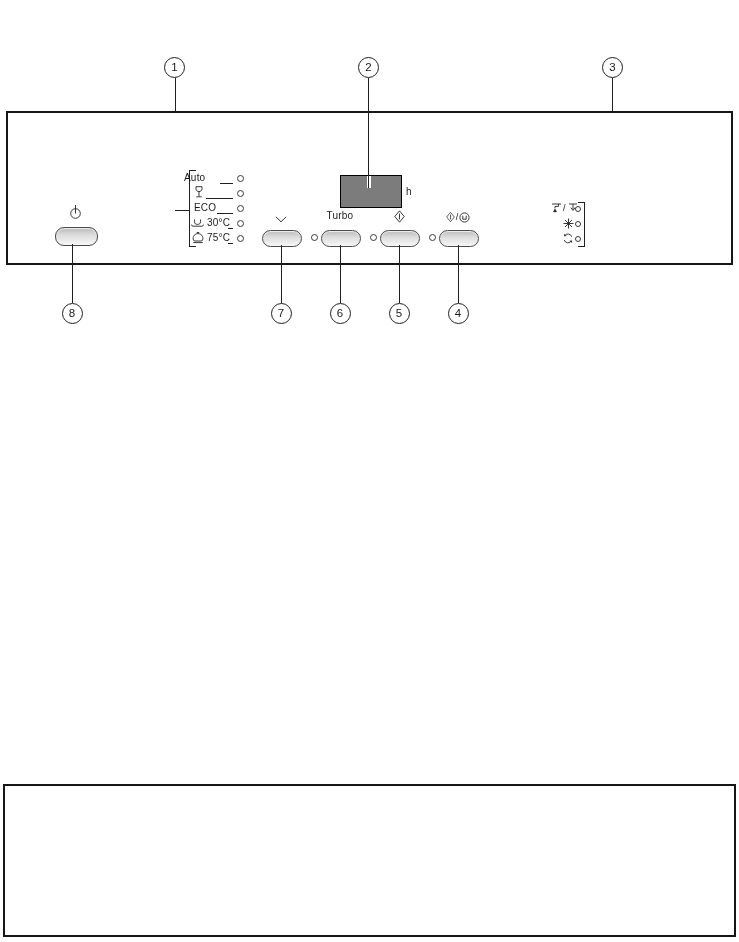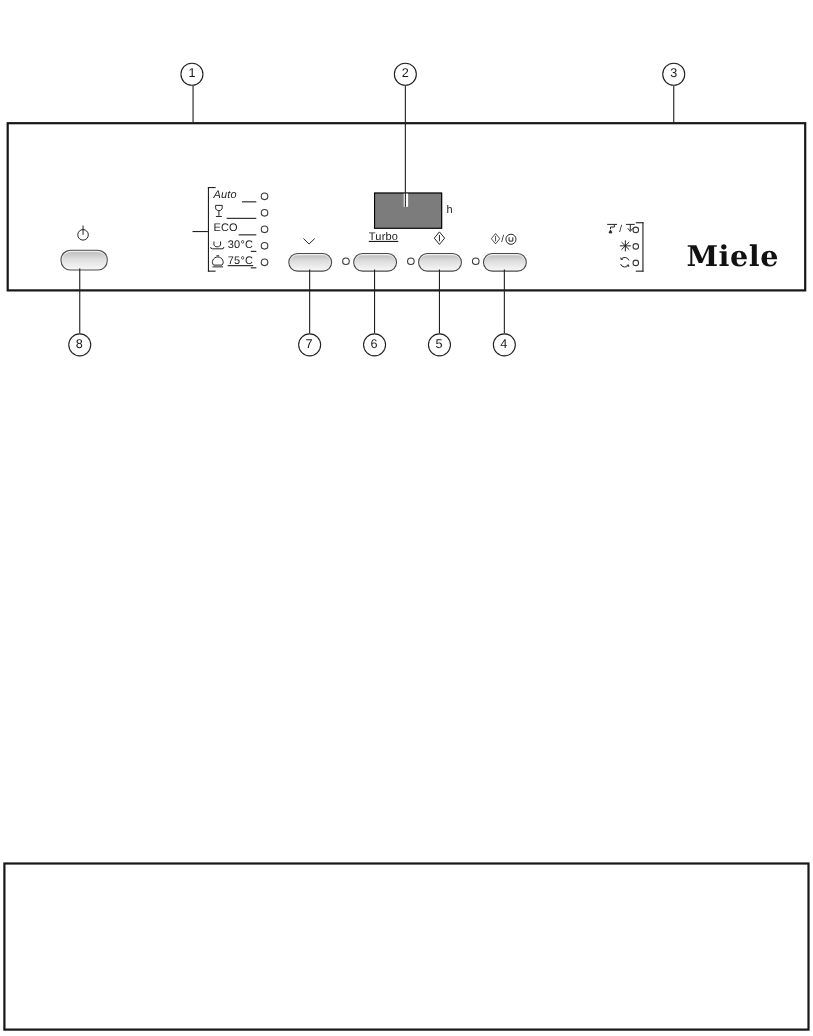--- a/index.html
+++ b/index.html
@@ -65,21 +65,21 @@
     <circle cx="6.5" cy="9.5" r="4.8"></circle>
     <line x1="6.5" y1="1" x2="6.5" y2="9.5"></line>
   </svg>
   <div class="pill" style="left:55px;top:227px;width:41px;height:17px;"></div>
 
   <div class="vline" style="left:189px;top:170px;height:77px;"></div>
   <div class="hline" style="left:189px;top:170px;width:7px;"></div>
   <div class="hline" style="left:189px;top:246px;width:7px;"></div>
   <div class="hline" style="left:175px;top:210px;width:14px;"></div>
 
-  <div class="plabel" style="left:194px;top:172px;font-style:italic;">Auto</div>
+  <div class="plabel" style="left:184px;top:172px;">Auto</div>
   <div class="hline" style="left:220px;top:183px;width:13px;"></div>
   <div class="led" style="left:236.5px;top:174.5px;width:7px;height:7px;"></div>
 
   <svg style="left:195px;top:186px;" width="8" height="12" viewBox="0 0 8 12">
     <path d="M1 0.7 H7 V2.8 C7 4.6 5.7 5.5 4 5.5 C2.3 5.5 1 4.6 1 2.8 Z"></path>
     <path d="M4 5.5 V10.2 M1.3 10.8 H6.7"></path>
   </svg>
   <div class="hline" style="left:206px;top:198px;width:27px;"></div>
   <div class="led" style="left:236.5px;top:189.5px;width:7px;height:7px;"></div>
 
@@ -92,36 +92,36 @@
     <path d="M0.5 5.6 Q0.5 7.2 2.2 7.2 H10.8 Q12.5 7.2 12.5 5.6"></path>
   </svg>
   <div class="plabel" style="left:207px;top:217px;">30°C</div>
   <div class="hline" style="left:228px;top:228px;width:5px;"></div>
   <div class="led" style="left:236.5px;top:219.5px;width:7px;height:7px;"></div>
 
   <svg style="left:192px;top:232px;" width="12" height="12" viewBox="0 0 12 12">
     <path d="M2.2 9 C1 7.8 0.8 6 1.5 4.5 C2.3 2.7 4 1.6 6 1.6 C8 1.6 9.7 2.7 10.5 4.5 C11.2 6 11 7.8 9.8 9 Z"></path>
     <path d="M4.8 0.5 H7.2 M1.2 10.6 H10.8"></path>
   </svg>
-  <div class="plabel" style="left:207px;top:232px;text-decoration:underline;">75°C</div>
+  <div class="plabel" style="left:207px;top:232px;">75°C</div>
   <div class="hline" style="left:228px;top:243px;width:5px;"></div>
   <div class="led" style="left:236.5px;top:234.5px;width:7px;height:7px;"></div>
 
   <div class="display"></div>
   <div class="abs" style="left:366.5px;top:176px;width:4px;height:12px;background:#fff;"></div>
   <div class="vline" style="left:368px;top:78px;height:110px;"></div>
   <div class="plabel" style="left:406px;top:186px;">h</div>
 
   <svg style="left:275px;top:216px;" width="12" height="7" viewBox="0 0 12 7">
     <polyline points="0.8,0.8 6,5.8 11.2,0.8"></polyline>
   </svg>
   <div class="pill" style="left:262px;top:230px;width:38px;height:15px;"></div>
 
   <div class="led" style="left:311px;top:234px;width:7px;height:7px;"></div>
-  <div class="plabel" style="left:318px;top:210px;width:44px;text-align:right;text-decoration:underline;">Turbo</div>
+  <div class="plabel" style="left:318px;top:210px;width:44px;text-align:center;">Turbo</div>
   <div class="pill" style="left:321px;top:230px;width:38px;height:15px;"></div>
 
   <div class="led" style="left:370px;top:234px;width:7px;height:7px;"></div>
   <svg style="left:393.5px;top:210px;" width="11" height="13" viewBox="0 0 11 13">
     <polygon points="5.5,0.8 10.2,6.5 5.5,12.2 0.8,6.5"></polygon>
     <line x1="5.5" y1="3.6" x2="5.5" y2="9.4"></line>
   </svg>
   <div class="pill" style="left:380px;top:230px;width:38px;height:15px;"></div>
 
   <div class="led" style="left:429px;top:234px;width:7px;height:7px;"></div>
@@ -156,21 +156,20 @@
   <svg style="left:561.5px;top:233px;" width="12" height="11" viewBox="0 0 12 11">
     <path d="M9.8 3.8 A4 4 0 0 0 2.6 2.9 M2.6 2.9 L2.4 1.2 M2.6 2.9 L4.3 2.6"></path>
     <path d="M2.2 7 A4 4 0 0 0 9.4 7.9 M9.4 7.9 L9.6 9.6 M9.4 7.9 L7.7 8.2"></path>
   </svg>
   <div class="led" style="left:574.5px;top:235.5px;width:6.5px;height:6.5px;"></div>
 
   <div class="vline" style="left:584px;top:202px;height:45px;"></div>
   <div class="hline" style="left:578px;top:202px;width:7px;"></div>
   <div class="hline" style="left:578px;top:246px;width:7px;"></div>
 
-  <div class="brand">Miele</div>
 
   <div class="vline" style="left:71.5px;top:244px;height:59px;"></div>
   <div class="vline" style="left:280.5px;top:245px;height:58px;"></div>
   <div class="vline" style="left:339.5px;top:245px;height:58px;"></div>
   <div class="vline" style="left:398.5px;top:245px;height:58px;"></div>
   <div class="vline" style="left:457.5px;top:245px;height:58px;"></div>
 
   <div class="callout" style="left:61.5px;top:303px;"><span>8</span></div>
   <div class="callout" style="left:270.5px;top:303px;"><span>7</span></div>
   <div class="callout" style="left:329.5px;top:303px;"><span>6</span></div>

